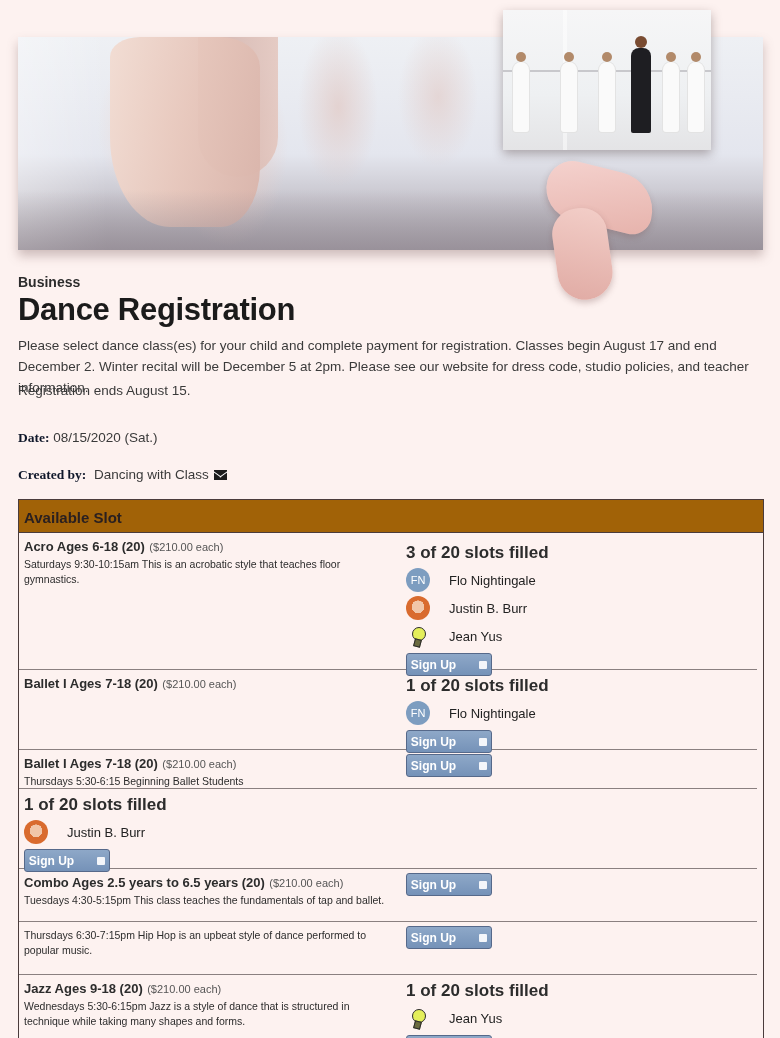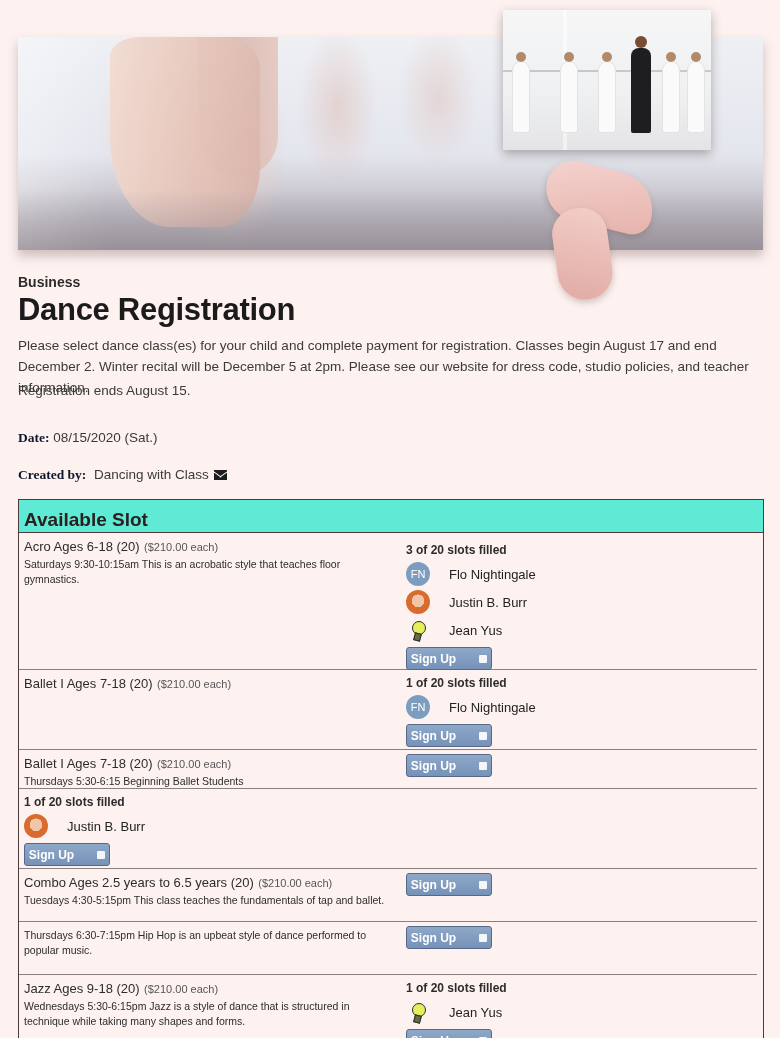--- a/index.html
+++ b/index.html
@@ -93,32 +93,32 @@
   .mail-icon::before { left: -1px; top: 4px; transform: rotate(35deg); }
   .mail-icon::after { right: -1px; top: 4px; transform: rotate(-35deg); }
 
   
   .slots {
     position: absolute; left: 18px; top: 499px; width: 746px; height: 560px;
     border: 1.5px solid #4a3c3c;
     background: #fdf2f0;
   }
   .slots-header {
-    height: 33px; background: #5eead4; border-bottom: 1.5px solid #4a3c3c;
-    padding: 9px 5px; font-size: 19px; font-weight: bold; color: #2a2020;
+    height: 33px; background: #a16207; border-bottom: 1.5px solid #4a3c3c;
+    padding: 9px 5px; font-size: 15px; font-weight: bold; color: #2a2020;
   }
   .row {
     position: relative; display: flex; border-bottom: 1.5px solid #8a8080; margin-right: 6px;
   }
   .row .left { width: 382px; padding: 4px 5px; }
   .row .right { flex: 1; padding: 6px 5px 2px 5px; }
-  .slot-name { font-size: 13px; font-weight: normal; color: #2c2c2c; }
+  .slot-name { font-size: 13px; font-weight: bold; color: #2c2c2c; }
   .slot-price { font-size: 11px; font-weight: normal; color: #555; }
   .slot-desc { font-size: 10.5px; line-height: 15px; color: #2c2c2c; margin-top: 2px; }
-  .filled { font-size: 12px; font-weight: bold; color: #2c2c2c; margin-bottom: 3px; }
+  .filled { font-size: 17px; font-weight: bold; color: #2c2c2c; margin-bottom: 3px; }
   .person { display: flex; align-items: center; height: 28px; font-size: 13px; color: #222; }
   .avatar {
     width: 24px; height: 24px; border-radius: 50%; margin-right: 19px; flex: none;
     display: flex; align-items: center; justify-content: center; font-size: 11px; color: #fff;
   }
   .avatar.initials { background: #7d9dc0; }
   .avatar.photo-av { background: radial-gradient(circle at 50% 45%, #f1c6a8 0 35%, #d96b2e 36% 100%); }
   .avatar.bulb { background: transparent; position: relative; }
   .avatar.bulb::before {
     content: ""; position: absolute; left: 6px; top: 3px; width: 12px; height: 12px; border-radius: 50%;

